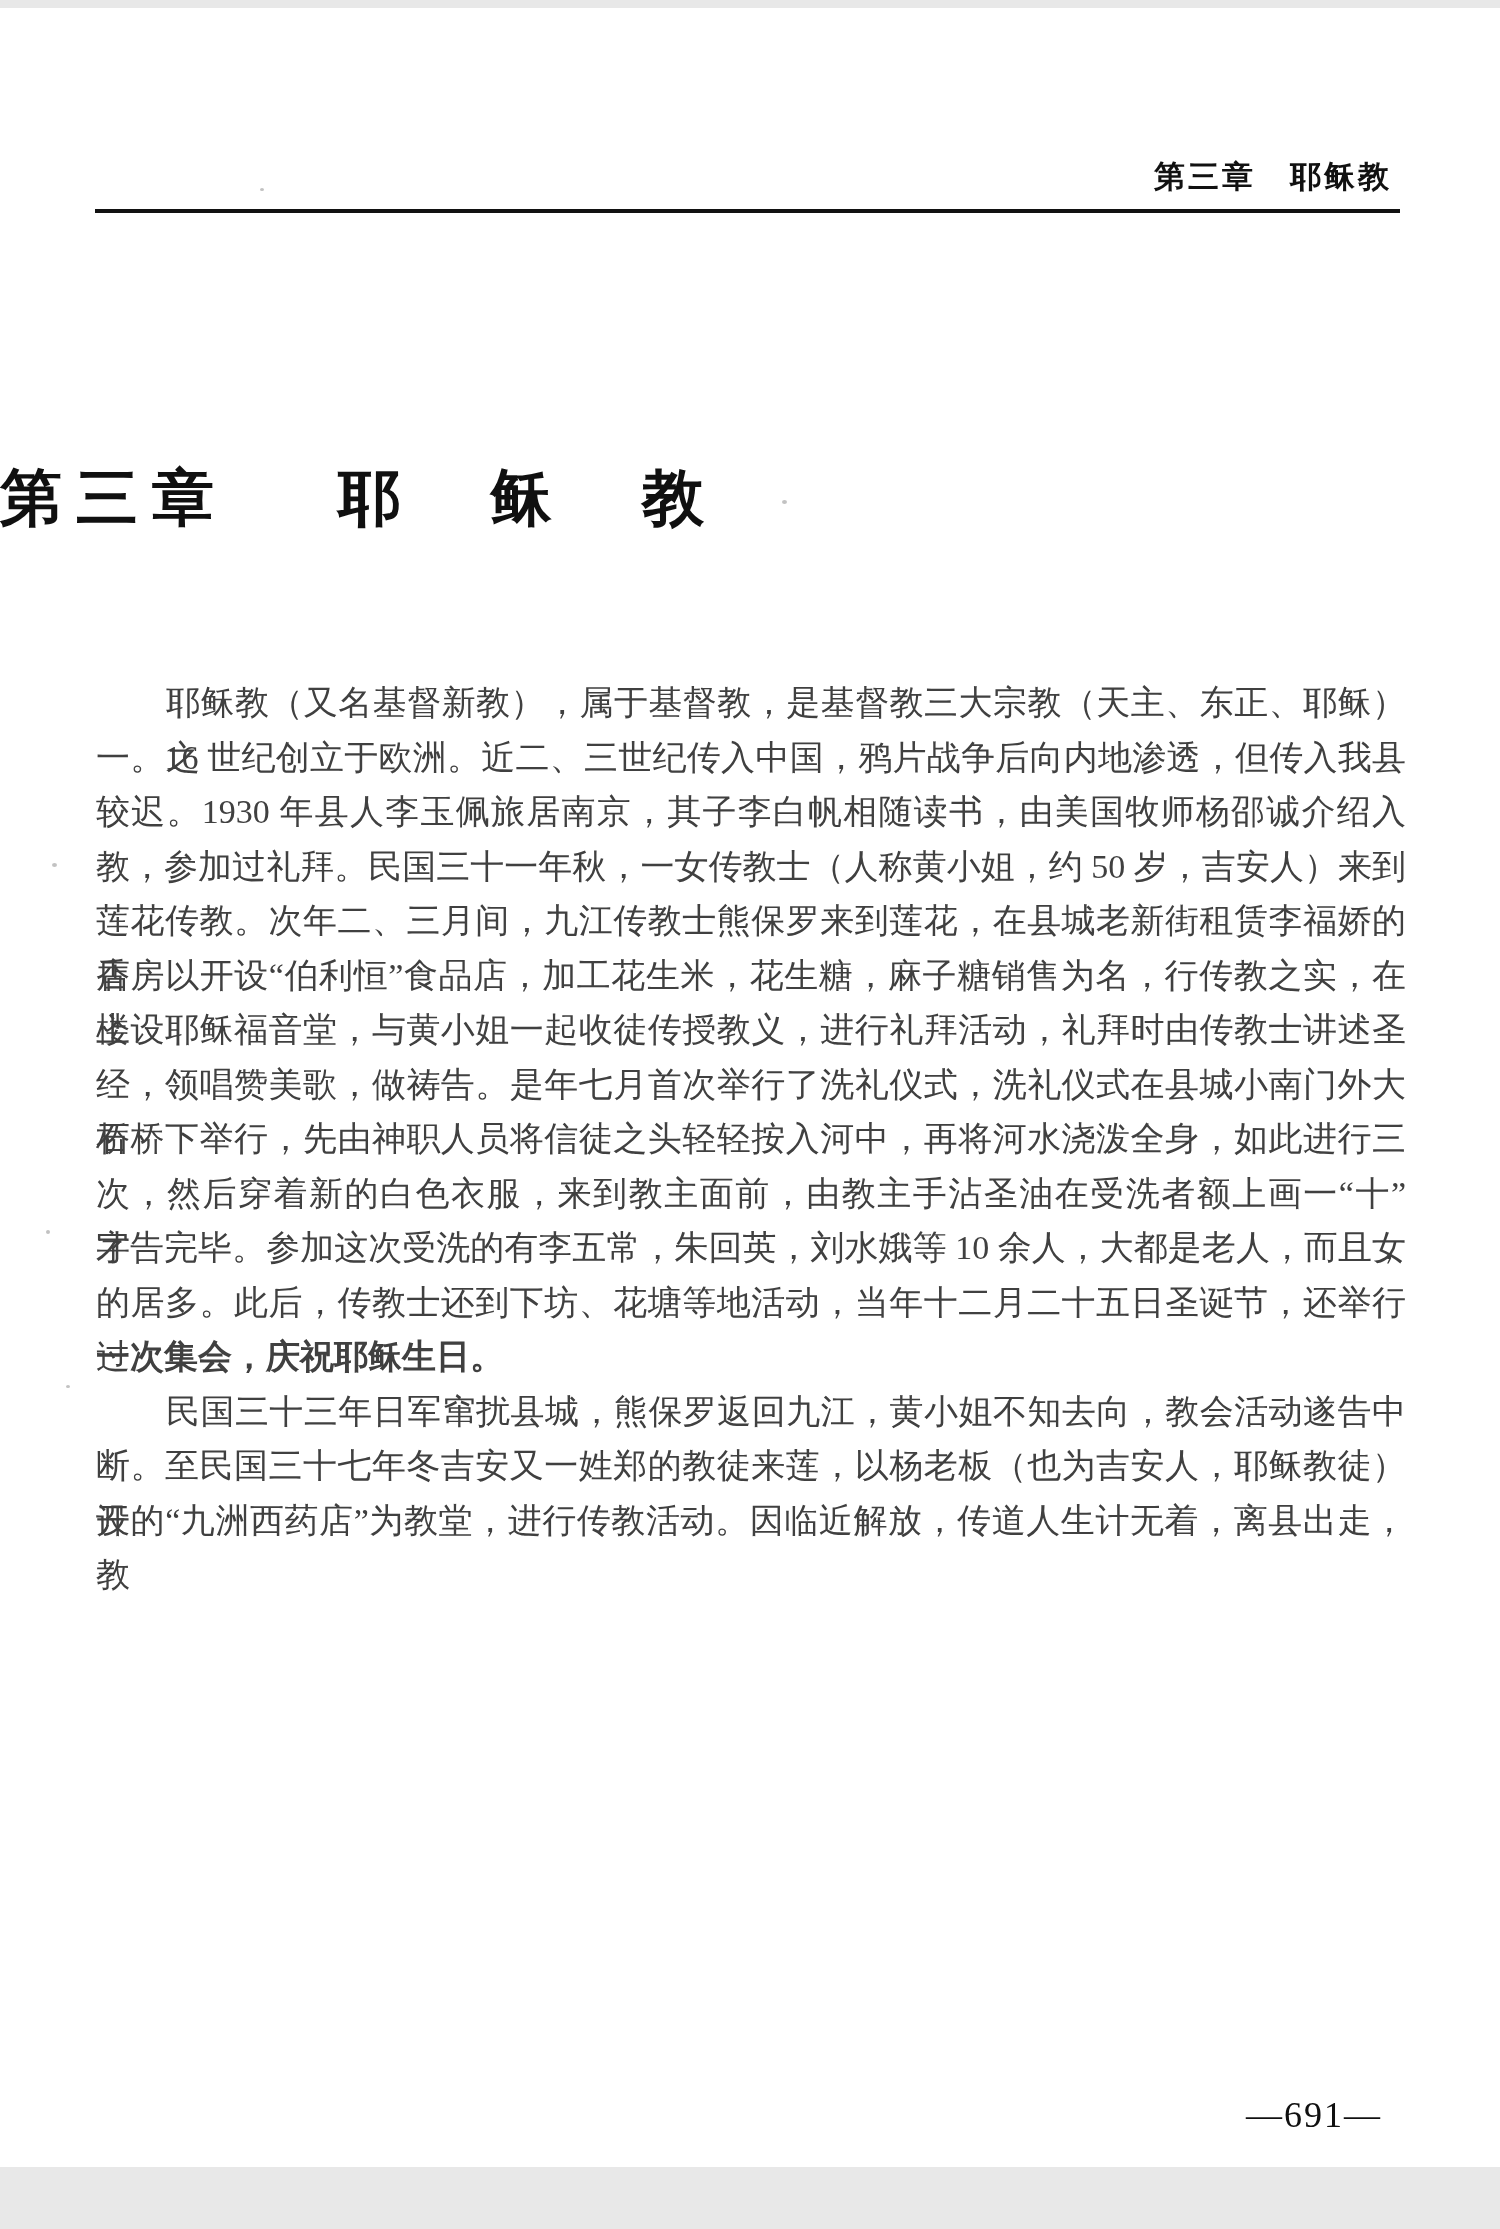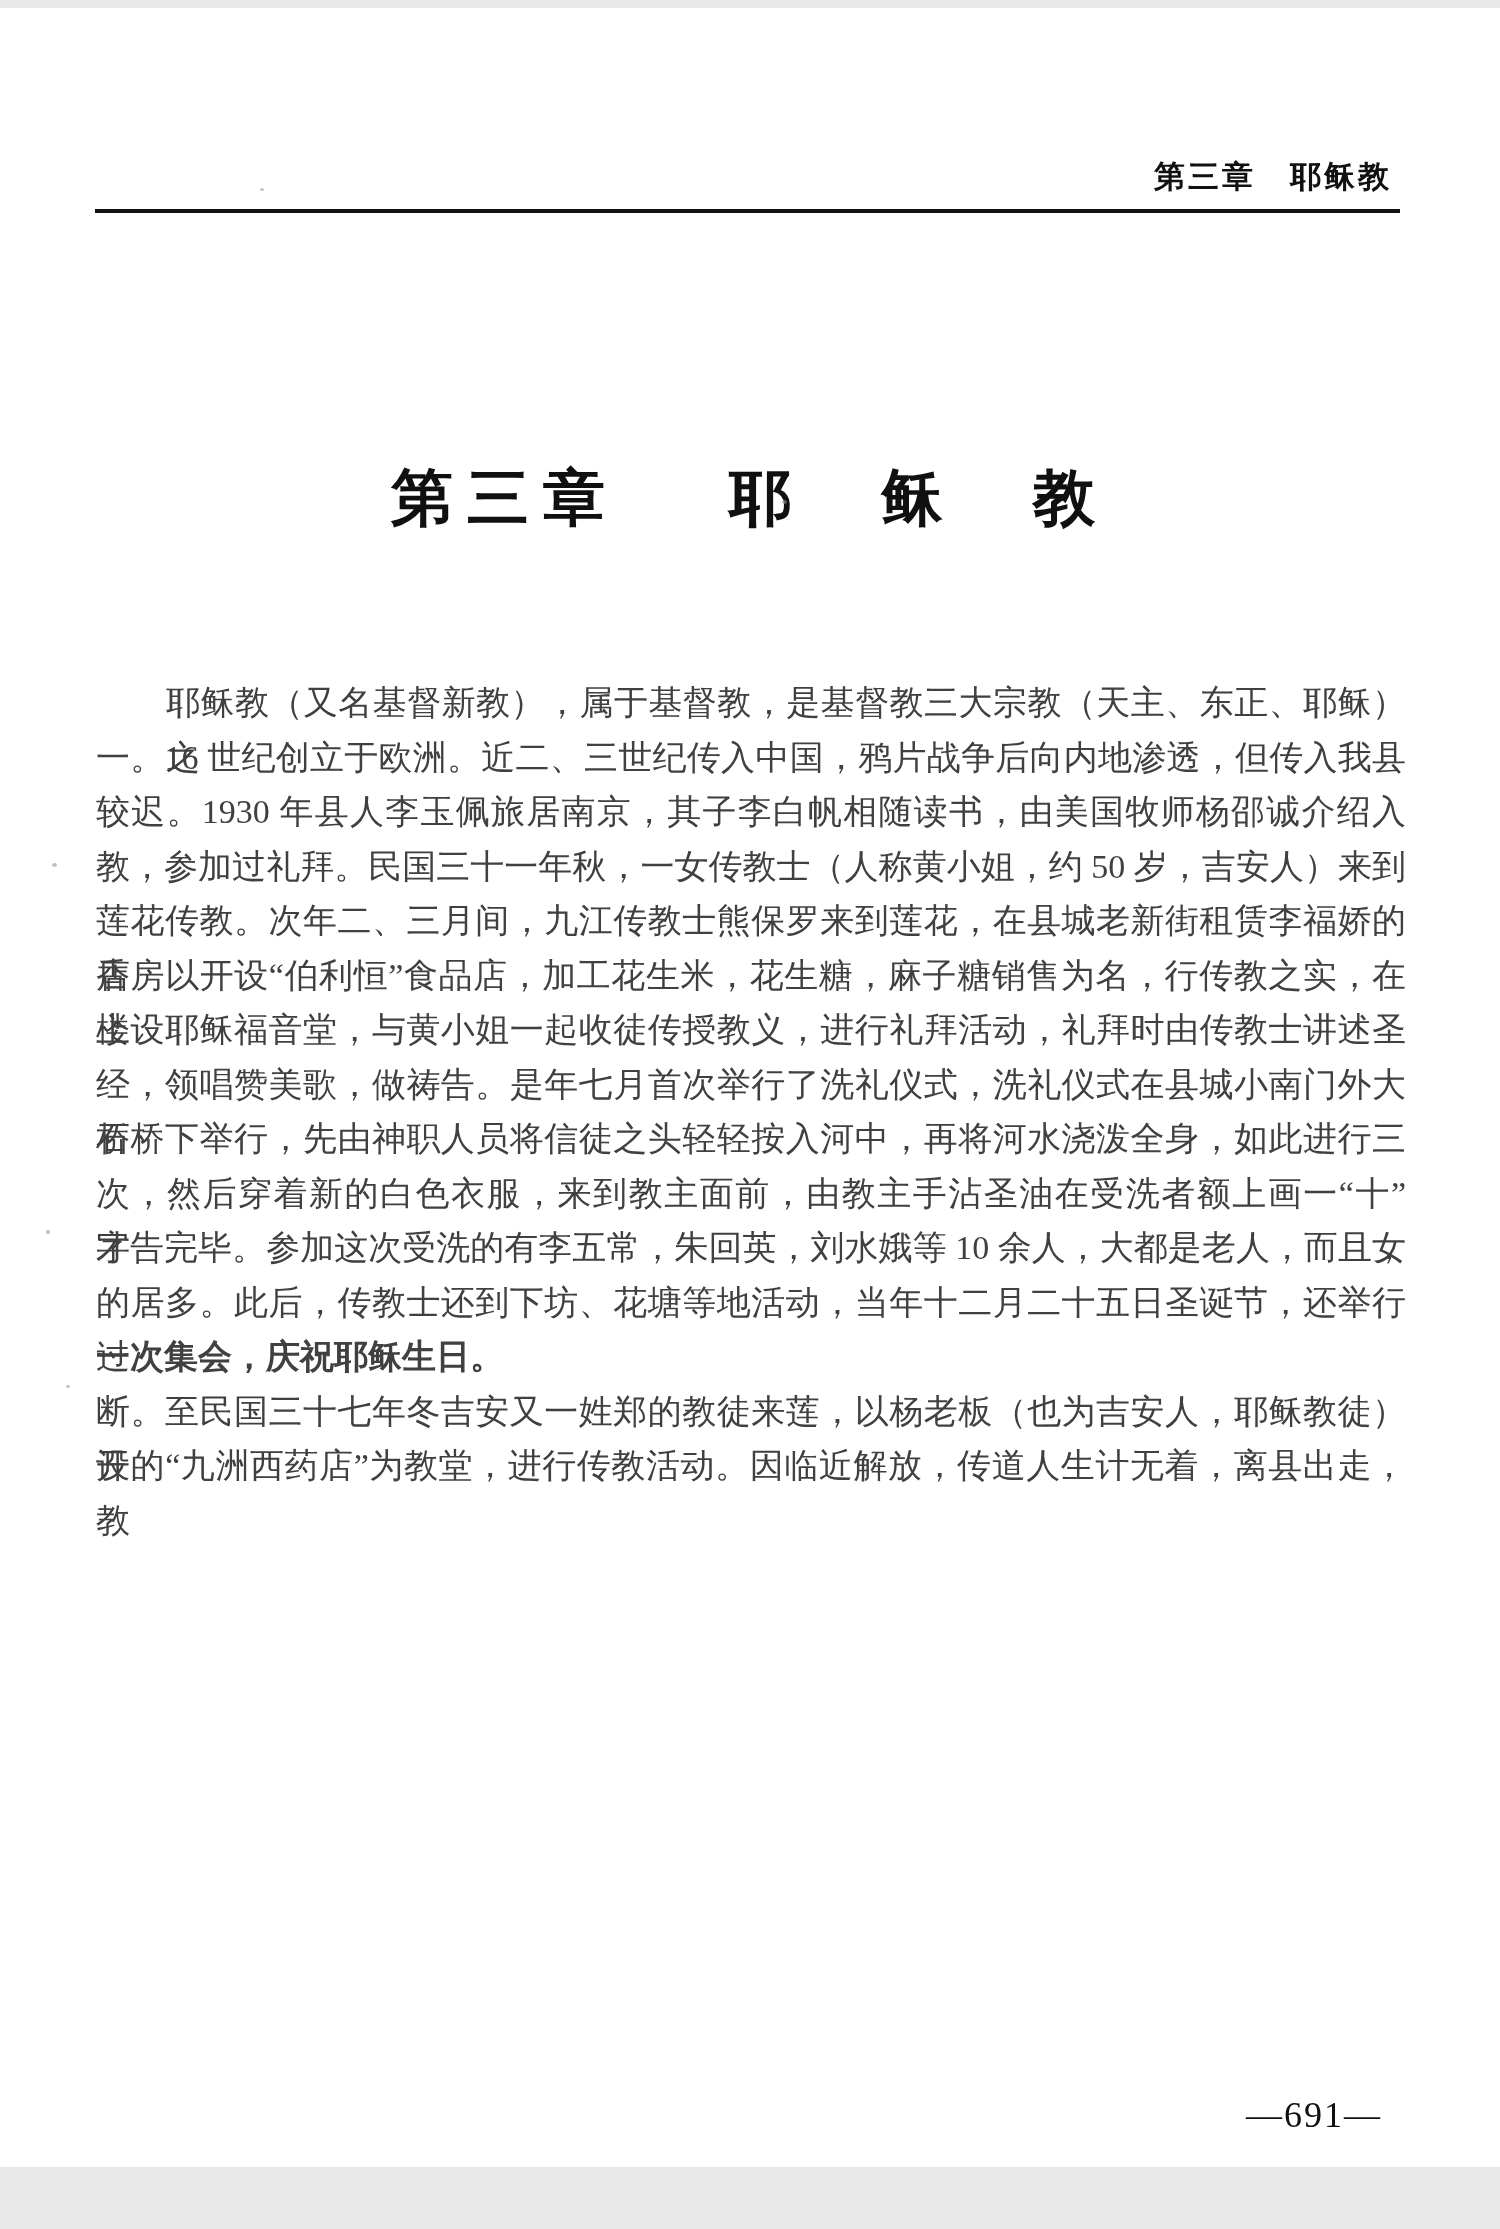--- a/index.html
+++ b/index.html
@@ -35,21 +35,20 @@
     width: 1305px;
     height: 4px;
     background: #121212;
   }
   
   .chapter-title {
     position: absolute;
     top: 448px;
     left: 0;
     width: 100%;
-    text-align: center;
     font-size: 62px;
     font-weight: 600;
     color: #101010;
     white-space: nowrap;
   }
   .chapter-title .t-part1 {
     margin-right: 110px;
     letter-spacing: 14px;
   }
   .chapter-title .t-part2 {
@@ -116,20 +115,21 @@
       <div class="text-line">教，参加过礼拜。民国三十一年秋，一女传教士（人称黄小姐，约 50 岁，吉安人）来到</div>
       <div class="text-line">莲花传教。次年二、三月间，九江传教士熊保罗来到莲花，在县城老新街租赁李福娇的香</div>
       <div class="text-line">店房以开设“伯利恒”食品店，加工花生米，花生糖，麻子糖销售为名，行传教之实，在楼</div>
       <div class="text-line">上设耶稣福音堂，与黄小姐一起收徒传授教义，进行礼拜活动，礼拜时由传教士讲述圣</div>
       <div class="text-line">经，领唱赞美歌，做祷告。是年七月首次举行了洗礼仪式，洗礼仪式在县城小南门外大石</div>
       <div class="text-line">桥桥下举行，先由神职人员将信徒之头轻轻按入河中，再将河水浇泼全身，如此进行三</div>
       <div class="text-line">次，然后穿着新的白色衣服，来到教主面前，由教主手沾圣油在受洗者额上画一“十”字，</div>
       <div class="text-line">才告完毕。参加这次受洗的有李五常，朱回英，刘水娥等 10 余人，大都是老人，而且女</div>
       <div class="text-line">的居多。此后，传教士还到下坊、花塘等地活动，当年十二月二十五日圣诞节，还举行过</div>
       <div class="text-line last-line">一次集会，庆祝耶稣生日。</div>
+      <div class="text-line first-line">民国三十三年日军窜扰县城，熊保罗返回九江，黄小姐不知去向，教会活动遂告中</div>
       <div class="text-line">断。至民国三十七年冬吉安又一姓郑的教徒来莲，以杨老板（也为吉安人，耶稣教徒）开</div>
       <div class="text-line">设的“九洲西药店”为教堂，进行传教活动。因临近解放，传道人生计无着，离县出走，教</div>
     </div>
 
   <div class="page-number">—691—</div>
 
   <div class="speckle" style="left:52px;  top:855px;  width:5px; height:4px;"></div>
   <div class="speckle" style="left:46px;  top:1222px; width:4px; height:4px;"></div>
   <div class="speckle" style="left:66px;  top:1377px; width:4px; height:3px;"></div>
   <div class="speckle" style="left:260px; top:180px;  width:4px; height:3px;"></div>

